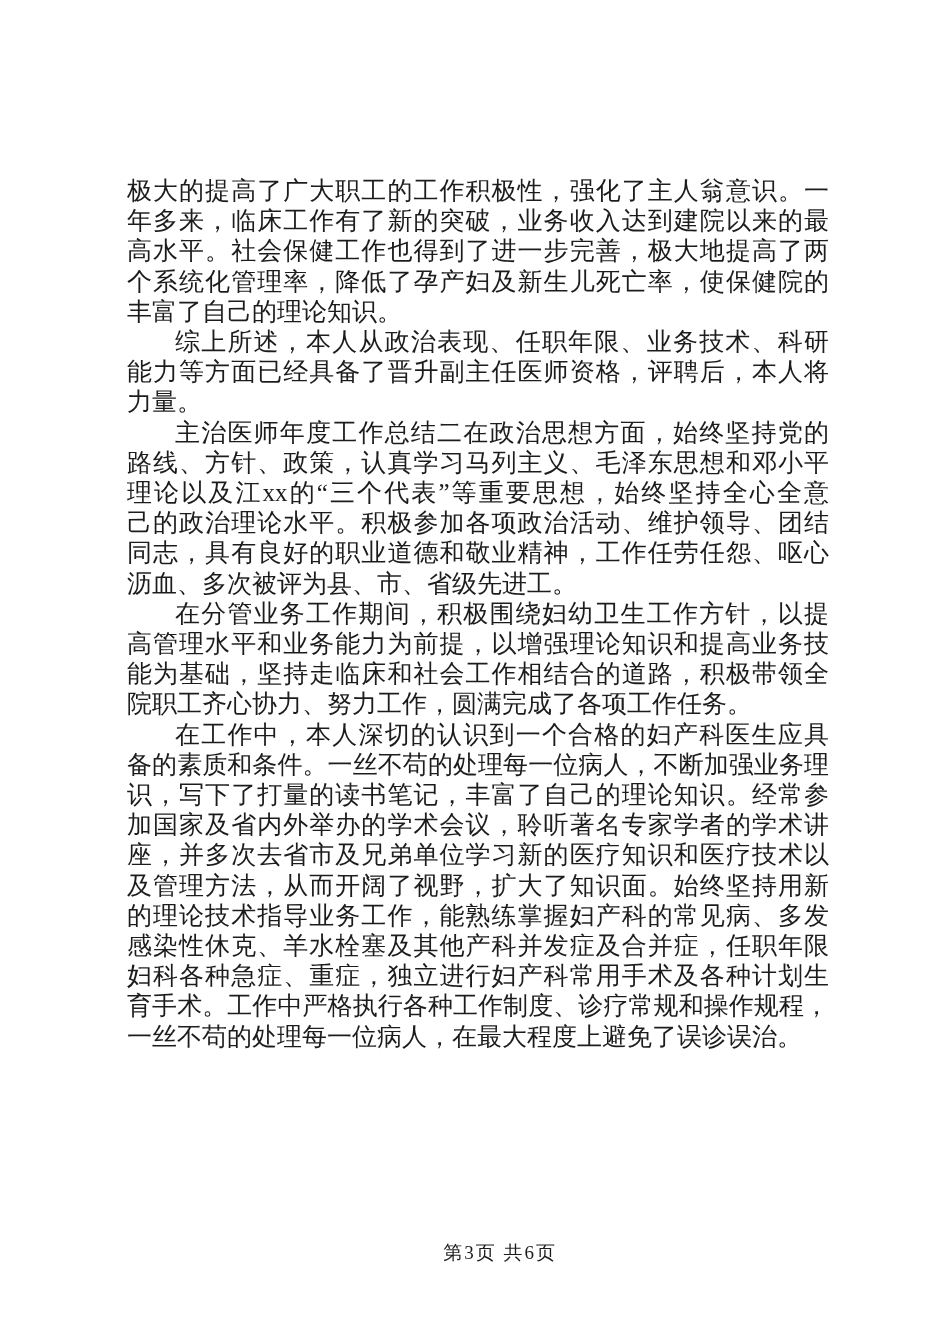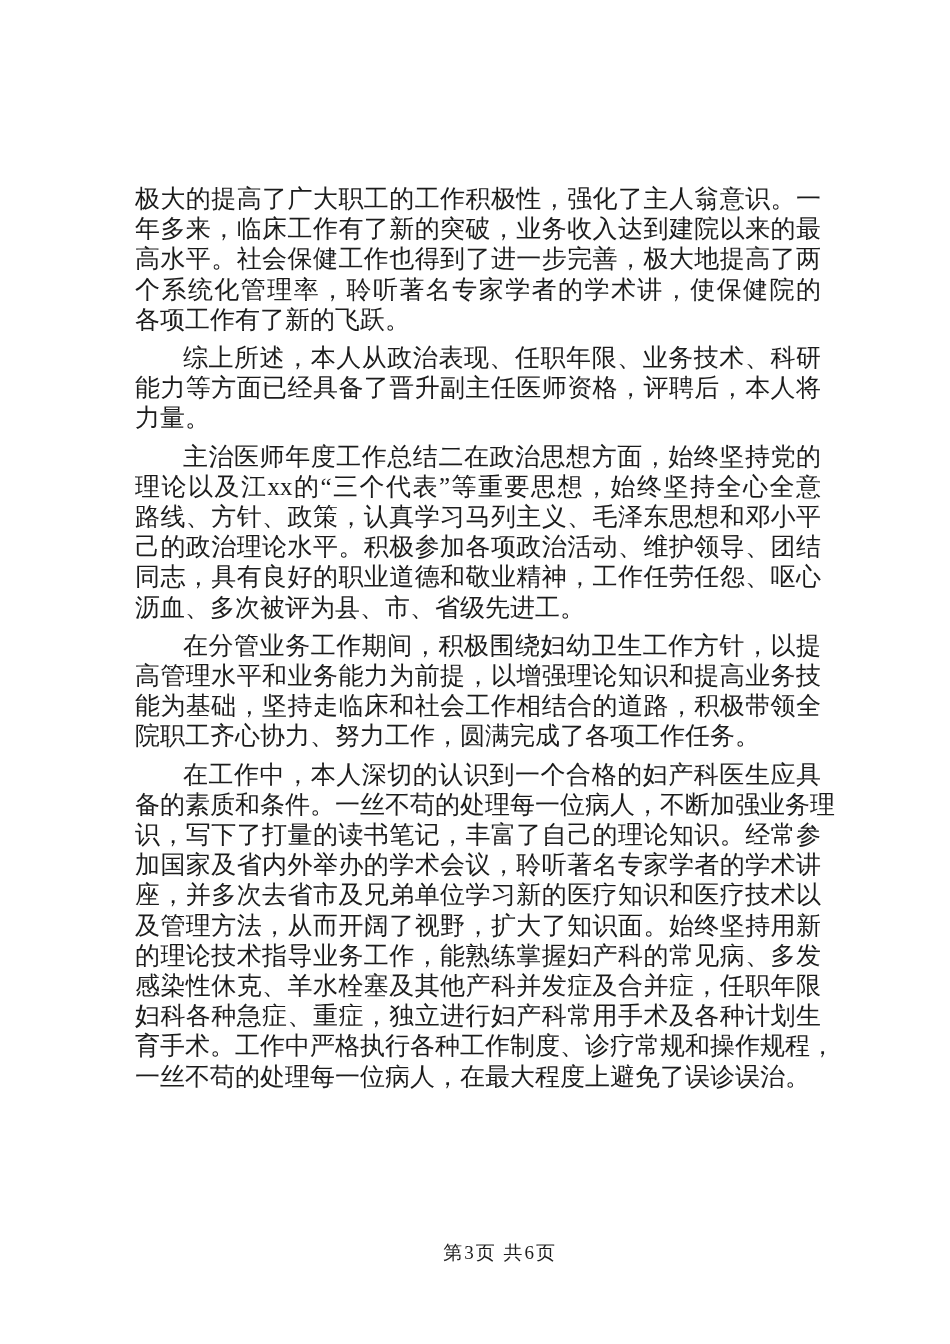--- a/index.html
+++ b/index.html
@@ -18,21 +18,21 @@
   .text-body {
     position: absolute;
     left: 127px;
     top: 176px;
     width: 702px;
     color: #1c1c1c;
     font-size: 25px;
     line-height: 30.2px;
   }
   .paragraph {
-    margin: 8px;
+    margin: 0;
     padding: 0;
   }
   .doc-line {
     text-align: justify;
     text-align-last: justify;
     text-justify: inter-ideograph;
     white-space: nowrap;
   }
   .doc-line.first-indent {
     text-indent: 48px;
@@ -53,32 +53,32 @@
 </style>
 </head>
 <body>
 
 <div class="page" style="background: rgb(255, 255, 255);">
   <div class="text-body" id="doc-body" style="color: rgb(28, 28, 28);">
       <div class="paragraph">
         <div class="doc-line">极大的提高了广大职工的工作积极性，强化了主人翁意识。一</div>
         <div class="doc-line">年多来，临床工作有了新的突破，业务收入达到建院以来的最</div>
         <div class="doc-line">高水平。社会保健工作也得到了进一步完善，极大地提高了两</div>
-        <div class="doc-line">个系统化管理率，聆听著名专家学者的学术讲，使保健院的</div>
-        <div class="doc-line para-last">各项工作有了新的飞跃。</div>
+        <div class="doc-line">个系统化管理率，降低了孕产妇及新生儿死亡率，使保健院的</div>
+        <div class="doc-line para-last">丰富了自己的理论知识。</div>
       </div>
       <div class="paragraph">
         <div class="doc-line first-indent">综上所述，本人从政治表现、任职年限、业务技术、科研</div>
         <div class="doc-line">能力等方面已经具备了晋升副主任医师资格，评聘后，本人将</div>
         <div class="doc-line para-last">力量。</div>
       </div>
       <div class="paragraph">
         <div class="doc-line first-indent">主治医师年度工作总结二在政治思想方面，始终坚持党的</div>
+        <div class="doc-line">路线、方针、政策，认真学习马列主义、毛泽东思想和邓小平</div>
         <div class="doc-line">理论以及江xx的“三个代表”等重要思想，始终坚持全心全意</div>
-        <div class="doc-line">路线、方针、政策，认真学习马列主义、毛泽东思想和邓小平</div>
         <div class="doc-line">己的政治理论水平。积极参加各项政治活动、维护领导、团结</div>
         <div class="doc-line">同志，具有良好的职业道德和敬业精神，工作任劳任怨、呕心</div>
         <div class="doc-line para-last">沥血、多次被评为县、市、省级先进工。</div>
       </div>
       <div class="paragraph">
         <div class="doc-line first-indent">在分管业务工作期间，积极围绕妇幼卫生工作方针，以提</div>
         <div class="doc-line">高管理水平和业务能力为前提，以增强理论知识和提高业务技</div>
         <div class="doc-line">能为基础，坚持走临床和社会工作相结合的道路，积极带领全</div>
         <div class="doc-line para-last">院职工齐心协力、努力工作，圆满完成了各项工作任务。</div>
       </div>

